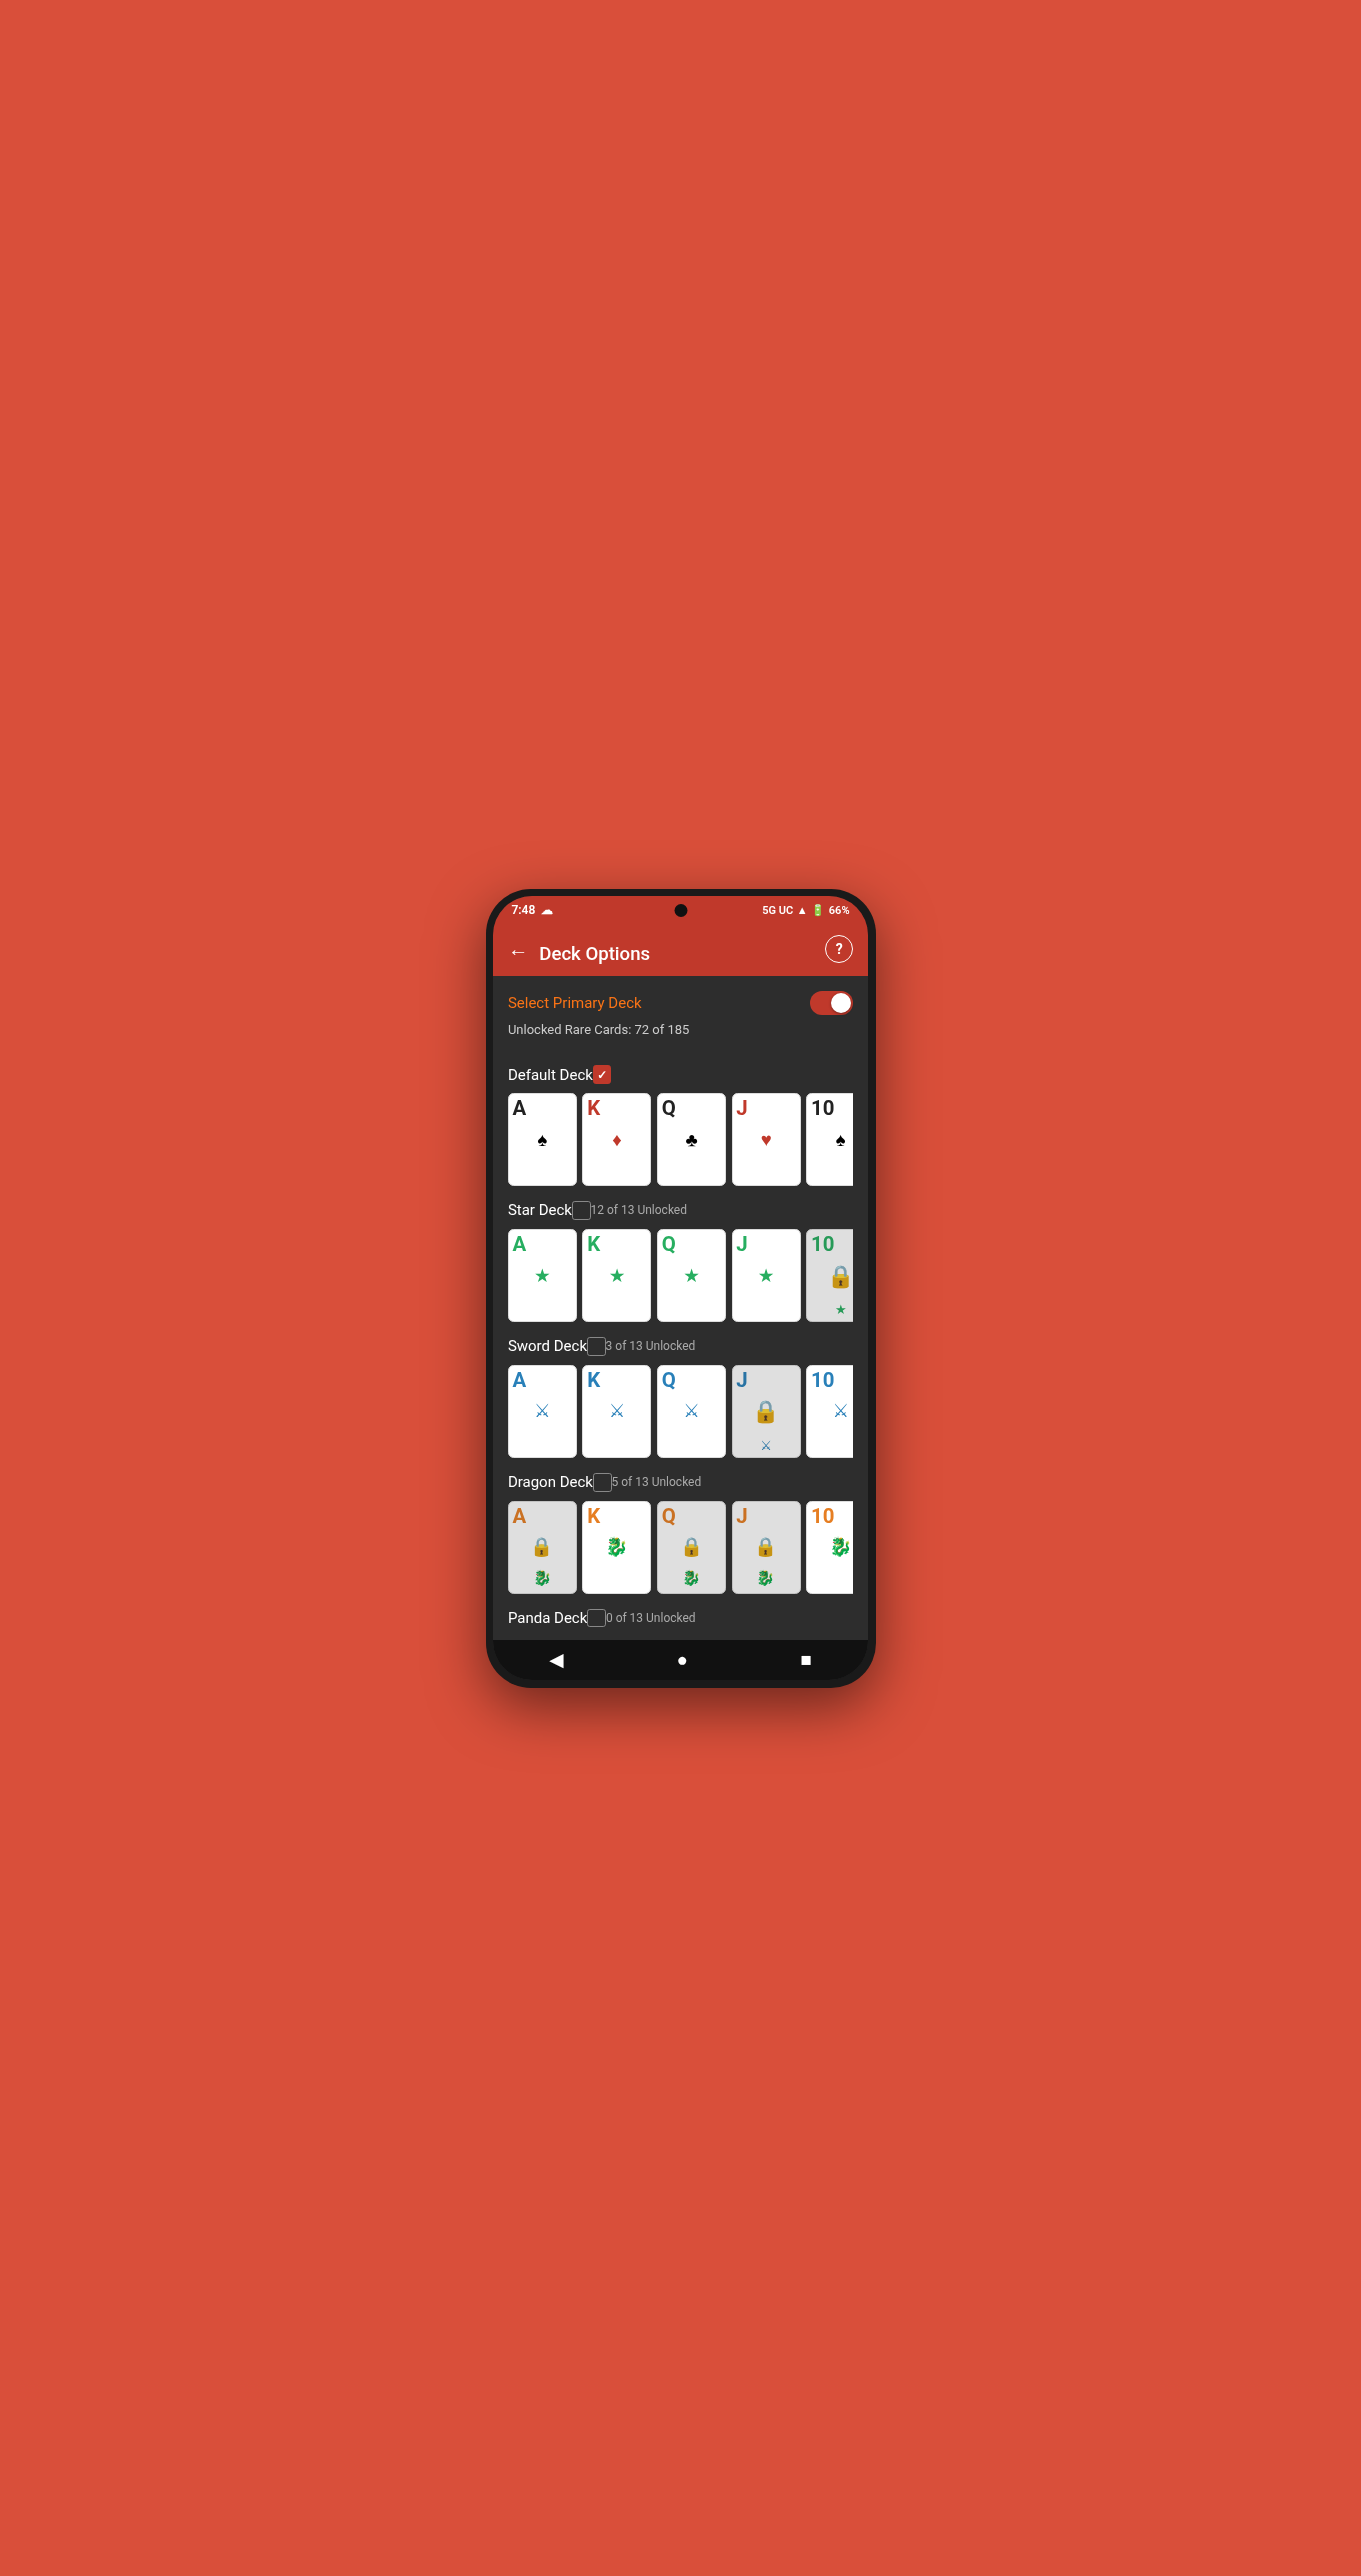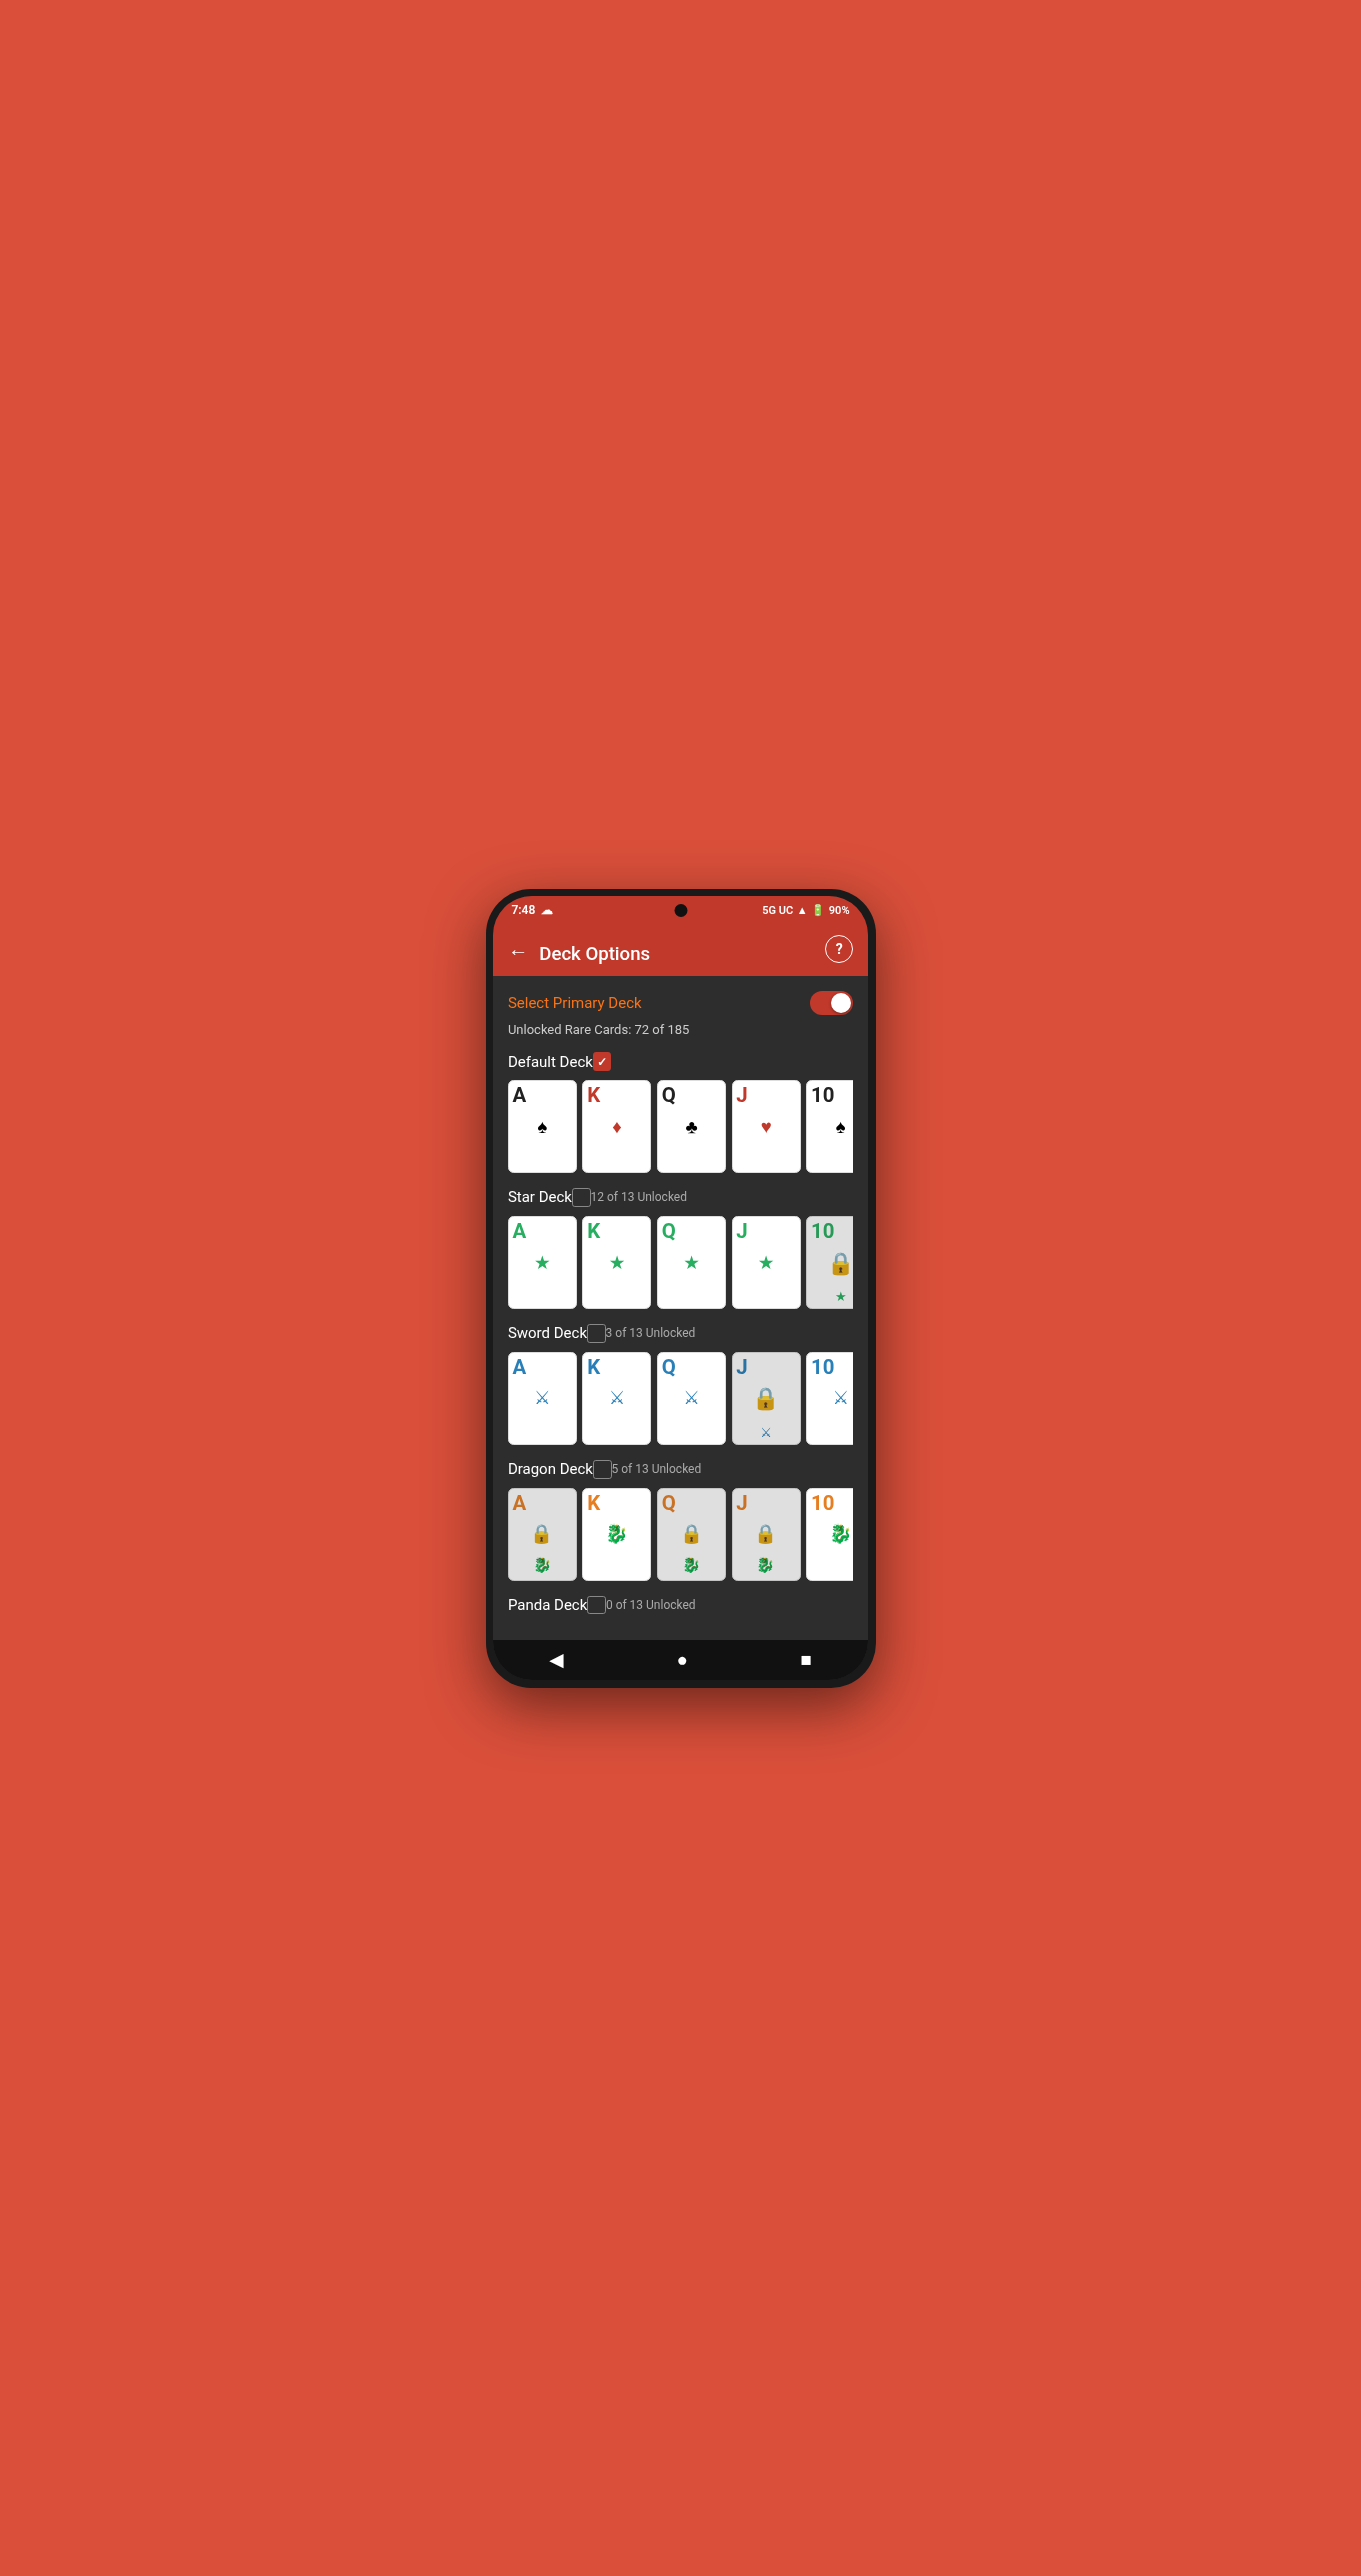--- a/index.html
+++ b/index.html
@@ -150,21 +150,21 @@
       background: white;
       border-radius: 50%;
       top: 1.9px;
       right: 1.9px;
       box-shadow: 0 0.9px 2.8px rgba(0,0,0,0.4);
     }
 
     .unlocked-text {
       color: #cccccc;
       font-size: 13px;
-      margin-bottom: 15px;
+      margin-bottom: 28px;
     }
 
     
     .deck-section {
       margin-bottom: 15px;
     }
 
     .deck-header {
       display: flex;
       align-items: center;
@@ -285,21 +285,21 @@
     <div class="status-bar">
       <div class="status-left">
         <span>7:48</span>
         <span>☁</span>
       </div>
       <div style="width:13px;height:13px;"></div>
       <div class="status-right">
         <span>5G UC</span>
         <span>▲</span>
         <span>🔋</span>
-        <span>90%</span>
+        <span>66%</span>
       </div>
     </div>
 
     <div class="top-bar">
       <span class="back-btn">←</span>
       <span class="top-bar-title">Deck Options</span>
       <div class="help-btn">?</div>
     </div>
 
     <div class="main-content">

